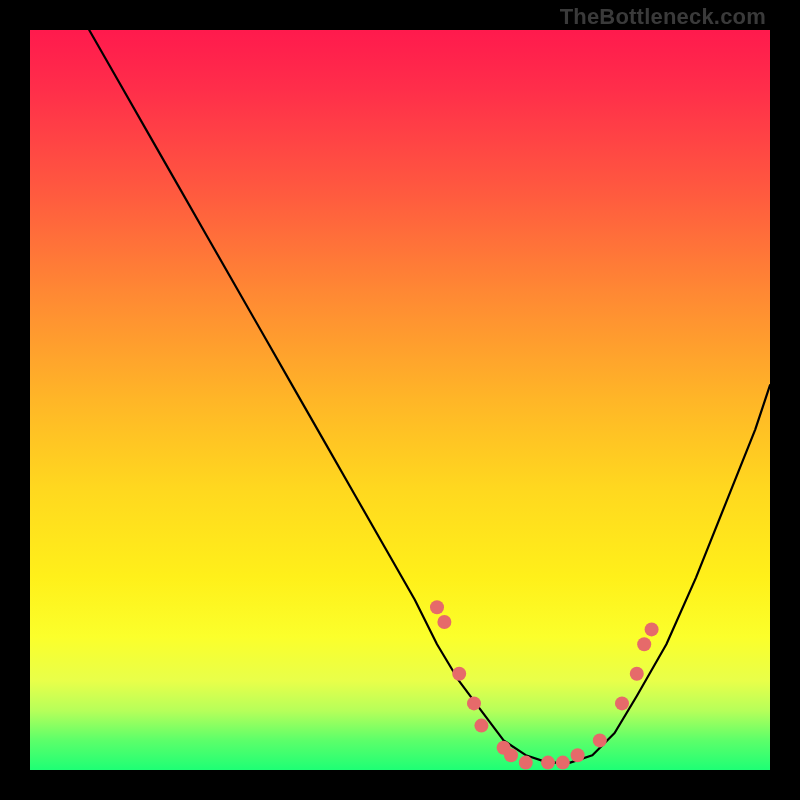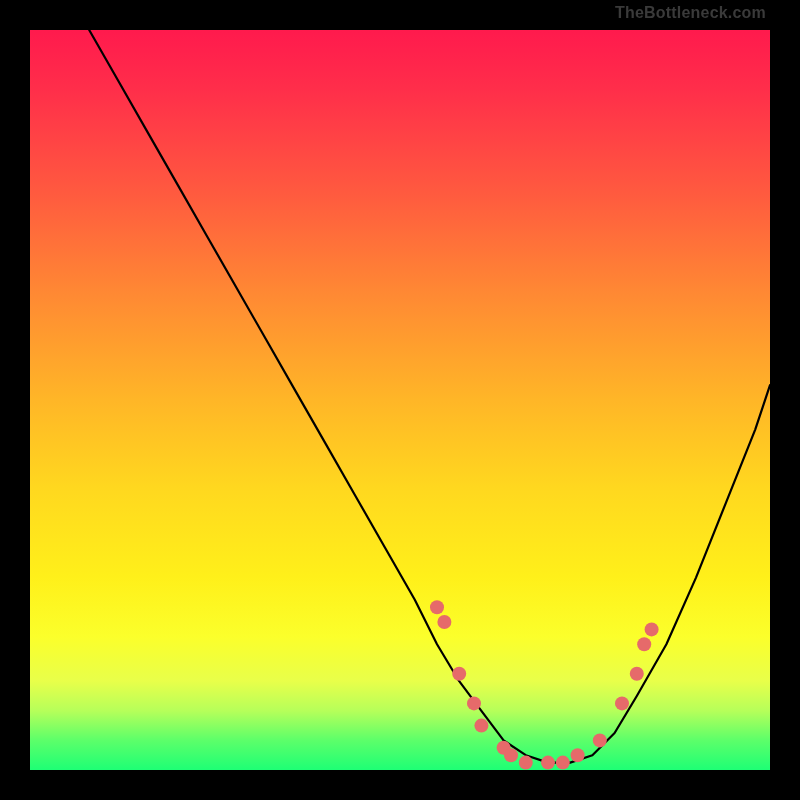--- a/index.html
+++ b/index.html
@@ -40,21 +40,21 @@
       #b6ff5a 92%,
       #5cff6a 96%,
       #1eff75 100%
     );
   }
   .watermark {
     position: absolute;
     top: 4px;
     right: 34px;
     color: #3a3a3a;
-    font-size: 16px;
+    font-size: 22px;
     font-weight: 600;
     letter-spacing: 0.2px;
     user-select: none;
   }
   svg.curve {
     position: absolute;
     left: 0;
     top: 0;
     width: 740px;
     height: 740px;

